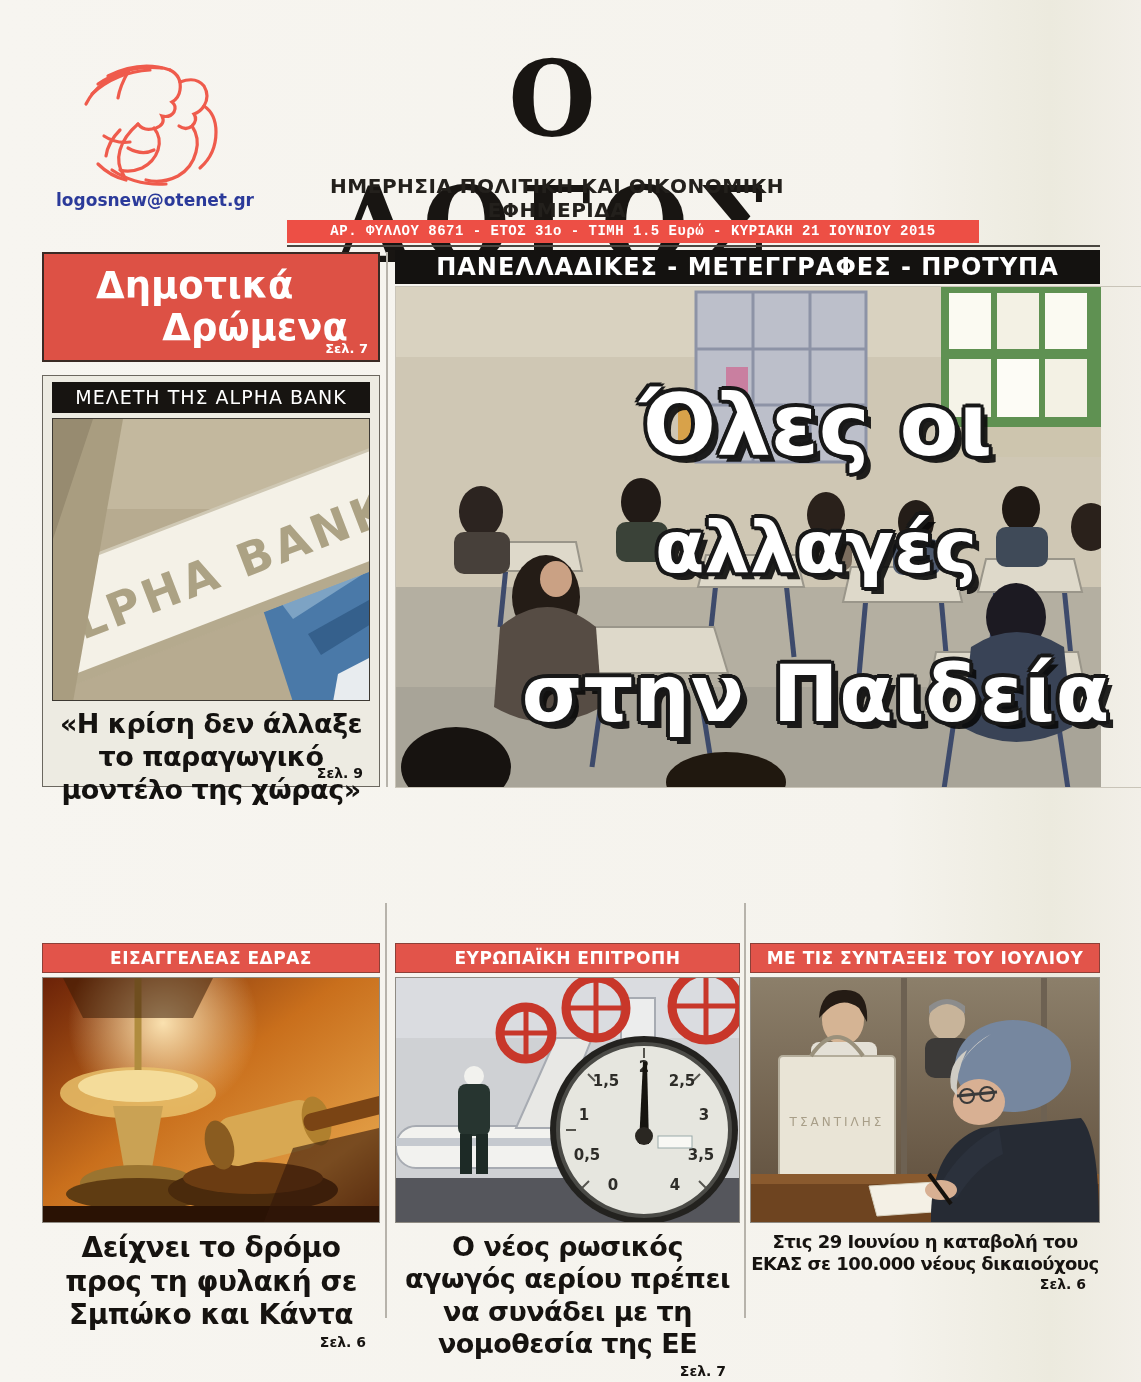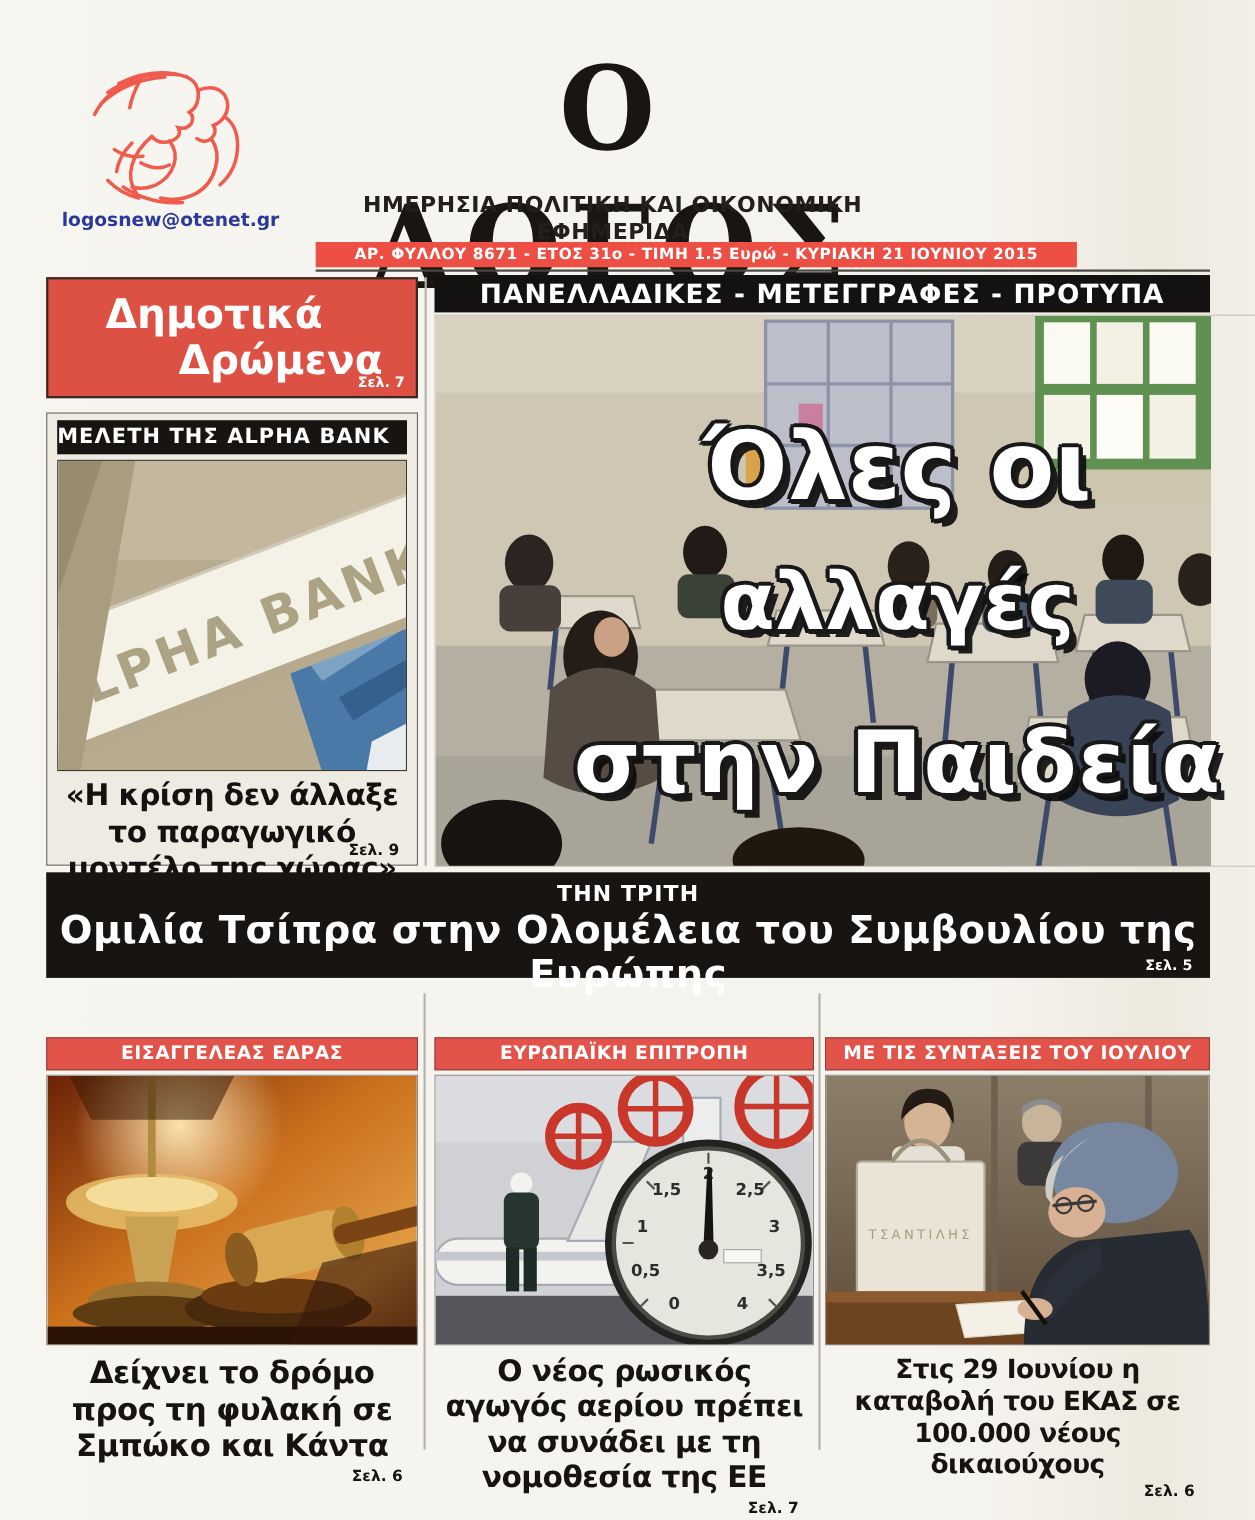--- a/index.html
+++ b/index.html
@@ -10,31 +10,31 @@
     font-family:"DejaVu Sans","Liberation Sans",sans-serif;color:#1a1a1a;overflow:hidden;
   }
   .abs{position:absolute;}
   
   .logo{left:58px;top:52px;width:205px;height:140px;}
   .email{left:30px;top:190px;width:250px;text-align:center;font-size:17px;font-weight:bold;color:#2b3a9a;}
   .title{left:272px;top:42px;width:570px;text-align:center;font-family:"DejaVu Serif","Liberation Serif",serif;
     font-weight:bold;font-size:100px;line-height:1.2;letter-spacing:10px;color:#181512;transform:scaleY(1.05);}
   .subtitle{left:272px;top:174px;width:570px;text-align:center;font-size:20px;font-weight:bold;letter-spacing:.5px;color:#23201c;}
   .dateline{left:287px;top:220px;width:692px;height:23px;background:#ed4f45;color:#fff;
-    font-size:14px;font-weight:bold;text-align:center;line-height:23px;letter-spacing:.5px;}
+    font-size:14px;font-weight:bold;text-align:center;line-height:23px;letter-spacing:.5px;font-family:Liberation Mono, monospace;}
   .dateline-rule{left:287px;top:245px;width:813px;height:2px;background:#4a4741;}
   
   .promo{left:42px;top:252px;width:338px;height:110px;background:#dd5145;border:2px solid #3a2a24;color:#fff;}
   .promo .l1{position:absolute;left:52px;top:10px;font-size:37px;font-weight:bold;}
   .promo .l2{position:absolute;right:30px;top:52px;font-size:37px;font-weight:bold;}
   .promo .pg{position:absolute;right:10px;bottom:4px;font-size:13px;font-weight:bold;}
   
   .alpha{left:42px;top:375px;width:338px;height:412px;background:#edebe2;border:1px solid #6b675f;padding:6px 9px;}
-  .alpha .kicker{height:31px;background:#171411;color:#fff;font-size:19px;font-weight:bold;
-    text-align:left;line-height:31px;letter-spacing:1px;}
+  .alpha .kicker{height:31px;background:#171411;color:#fff;font-size:19px;font-weight:normal;
+    text-align:center;line-height:31px;letter-spacing:1px;}
   .alpha .photo{margin-top:5px;border:1px solid #3c3832;height:283px;overflow:hidden;}
   .alpha .headline{margin-top:7px;text-align:center;font-size:27px;font-weight:bold;line-height:1.22;
     letter-spacing:-.5px;color:#141210;}
   .alpha .pg{position:absolute;right:16px;bottom:5px;font-size:14px;font-weight:bold;color:#141210;}
   
   .lead-kicker{left:395px;top:250px;width:705px;height:34px;background:#141210;color:#fff;
     font-size:24px;font-weight:bold;text-align:center;line-height:34px;letter-spacing:1px;}
   .lead-photo{left:395px;top:286px;width:842px;height:502px;overflow:hidden;border:1px solid #c9c4b8;}
   .lead-line{position:absolute;left:0;width:100%;text-align:center;color:#fff;font-weight:bold;
     text-shadow:-3px -3px 0 #181818,3px -3px 0 #181818,-3px 3px 0 #181818,3px 3px 0 #181818,
@@ -51,21 +51,21 @@
   .band .pg{position:absolute;right:16px;bottom:3px;font-size:13px;font-weight:bold;}
   
   .col{top:903px;}
   .col .kicker{height:30px;background:#e2544a;border:1px solid #8c4038;color:#fff;
     font-size:17px;font-weight:bold;text-align:center;line-height:28px;letter-spacing:.5px;margin-top:40px;}
   .col .photo{margin-top:4px;border:1px solid #8f8b83;background:#fff;height:246px;overflow:hidden;}
   .col .headline{margin-top:8px;text-align:center;font-weight:bold;line-height:1.2;letter-spacing:-.5px;color:#161310;}
   .col .pg{text-align:right;font-size:14px;font-weight:bold;padding-right:14px;margin-top:2px;color:#161310;}
   .c1{left:42px;width:338px;} .c1 .headline{font-size:28px;}
   .c2{left:395px;width:345px;} .c2 .headline{font-size:27px;}
-  .c3{left:750px;width:350px;} .c3 .headline{font-size:24px;}
+  .c3{left:750px;width:350px;} .c3 .headline{font-size:18px;}
   
   .vrule{width:2px;background:#b7b3ab;}
 </style>
 </head>
 <body>
 
 <div class="page">
 
   <svg class="abs logo" viewBox="0 0 205 140">
     <g fill="none" stroke="#ef5b4c" stroke-width="3.2" stroke-linecap="round">
@@ -192,25 +192,20 @@
         <ellipse cx="60" cy="480" rx="55" ry="40" fill="#171310"></ellipse>
         <ellipse cx="330" cy="495" rx="60" ry="30" fill="#20180f"></ellipse>
       </g>
     </svg>
     <div class="lead-line n1">Όλες οι</div>
     <div class="lead-line n2">αλλαγές</div>
     <div class="lead-line n3">στην Παιδεία</div>
     <div class="lead-pg">Σελ. 11</div>
   </div>
 
-  <div class="abs band">
-    <div class="k">ΤΗΝ ΤΡΙΤΗ</div>
-    <div class="h">Ομιλία Τσίπρα στην Ολομέλεια του Συμβουλίου της Ευρώπης</div>
-    <div class="pg">Σελ. 5</div>
-  </div>
 
   <div class="abs col c1">
     <div class="kicker">ΕΙΣΑΓΓΕΛΕΑΣ ΕΔΡΑΣ</div>
     <div class="photo">
       <svg viewBox="0 0 336 246" width="336" height="246" preserveAspectRatio="none">
         <defs>
           <linearGradient id="jbg" x1="0" y1="0" x2="1" y2="1">
             <stop offset="0" stop-color="#6b2208"></stop>
               <stop offset=".45" stop-color="#c96f1c"></stop>
             <stop offset=".8" stop-color="#e09a42"></stop>

